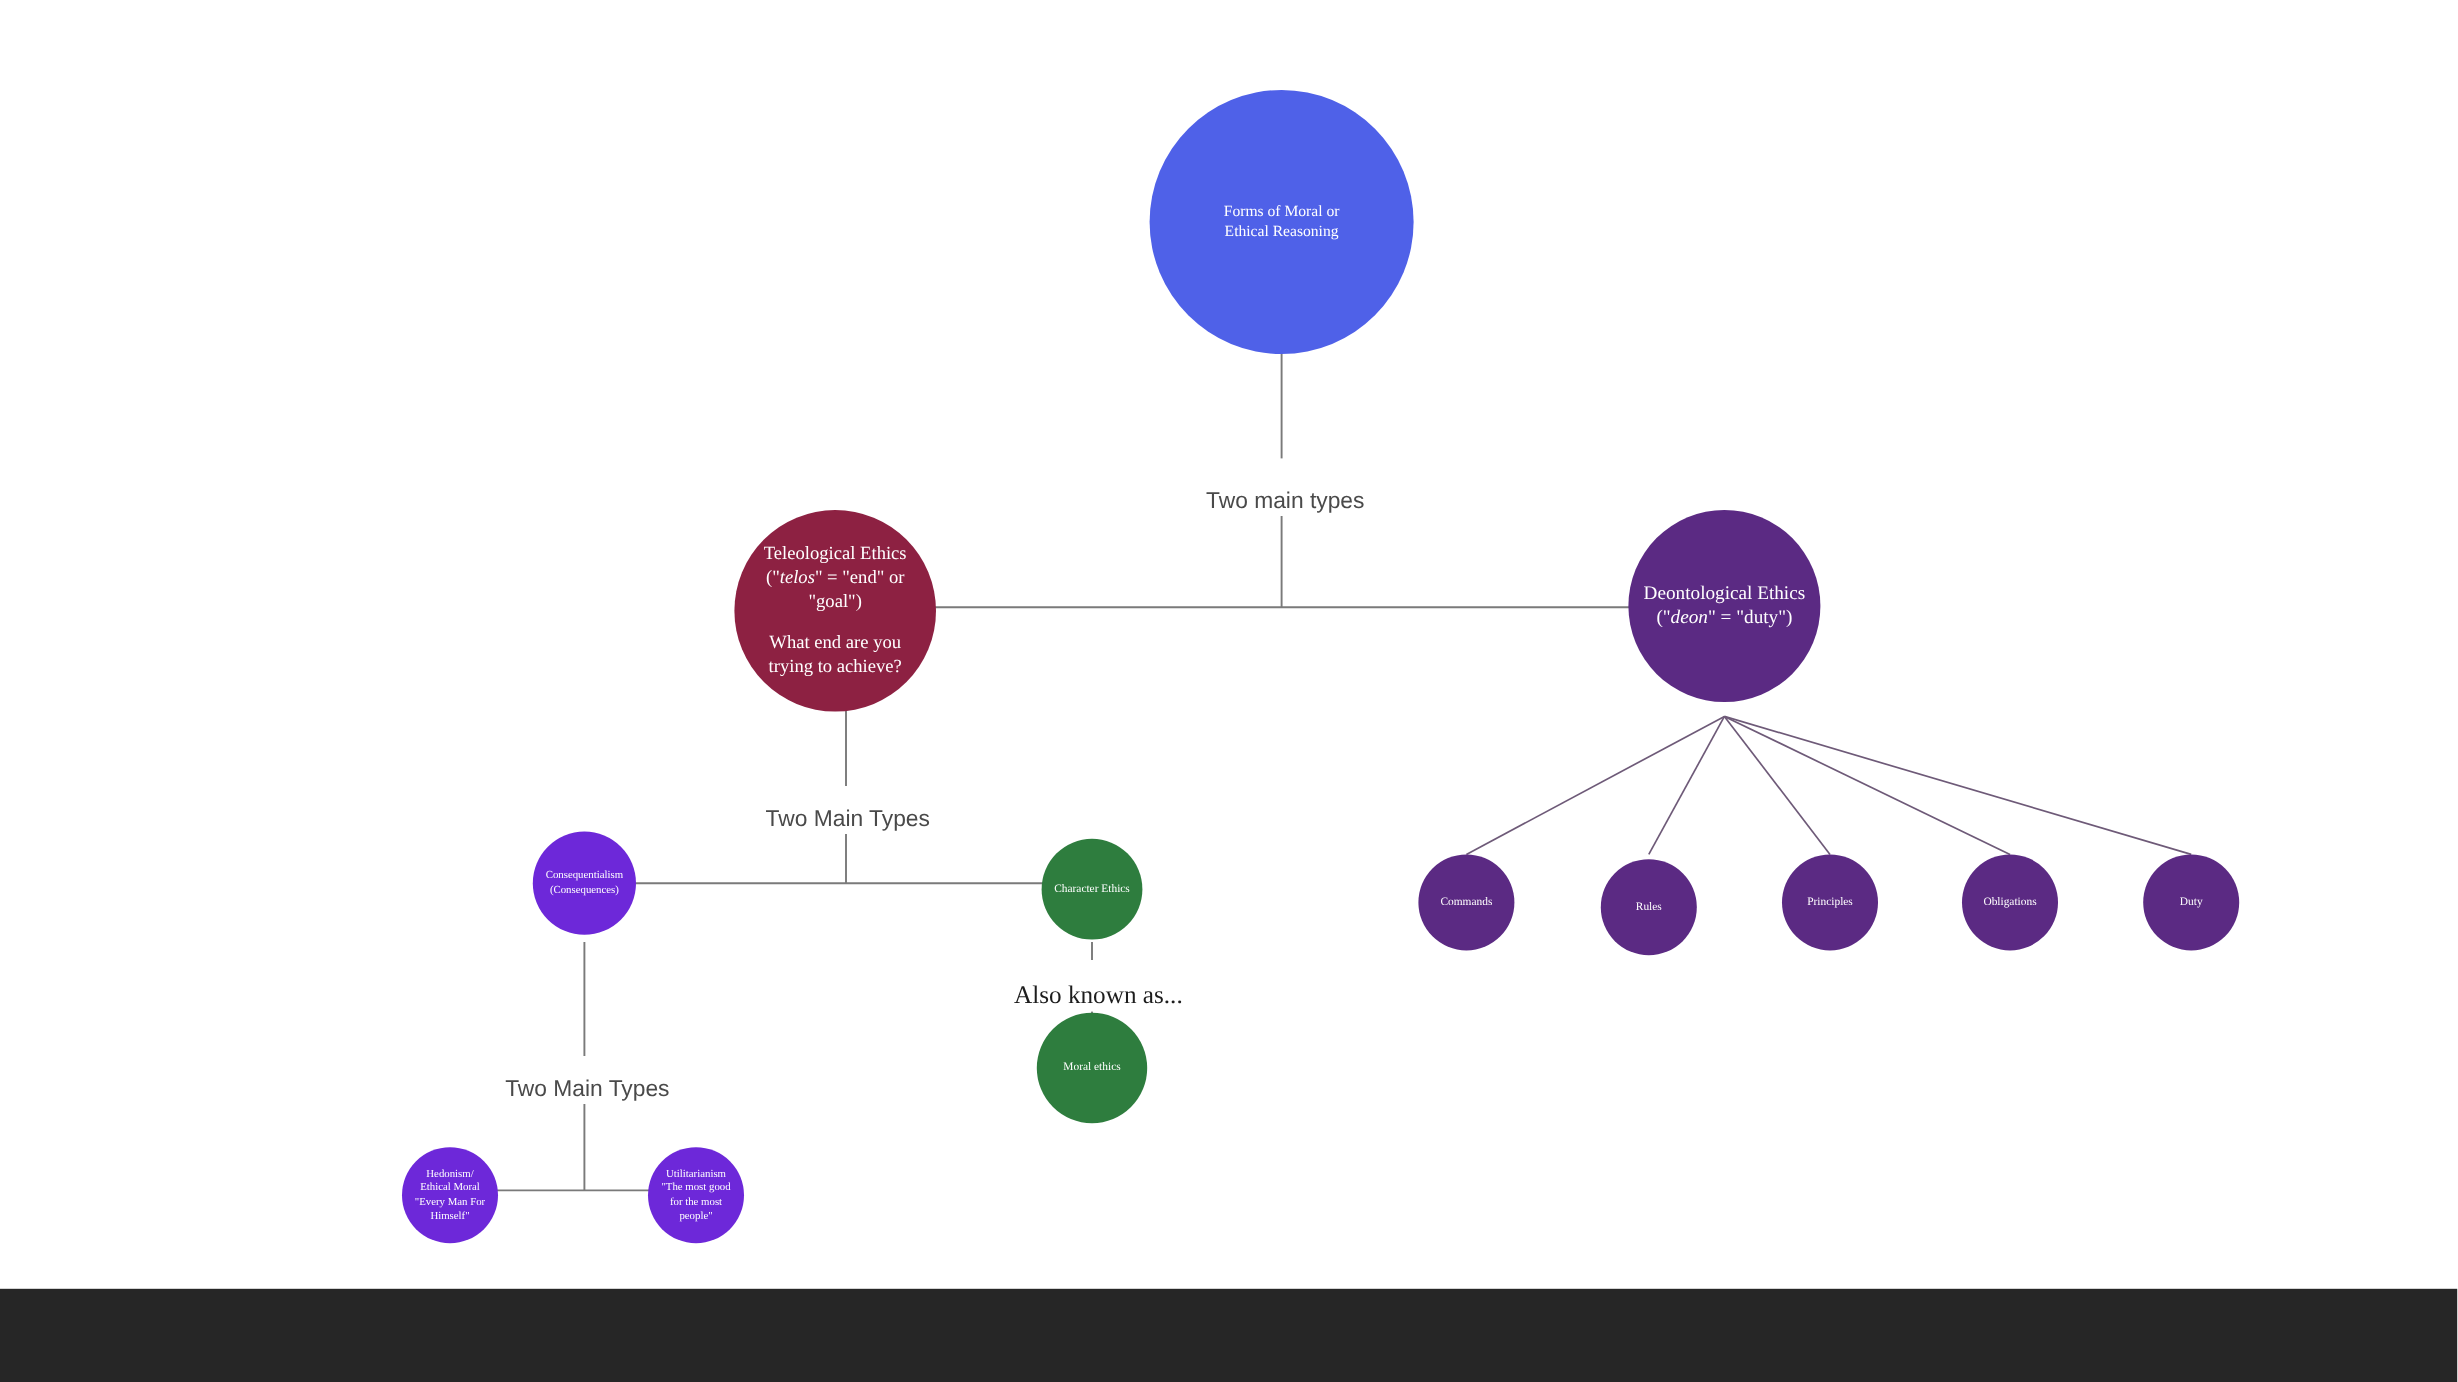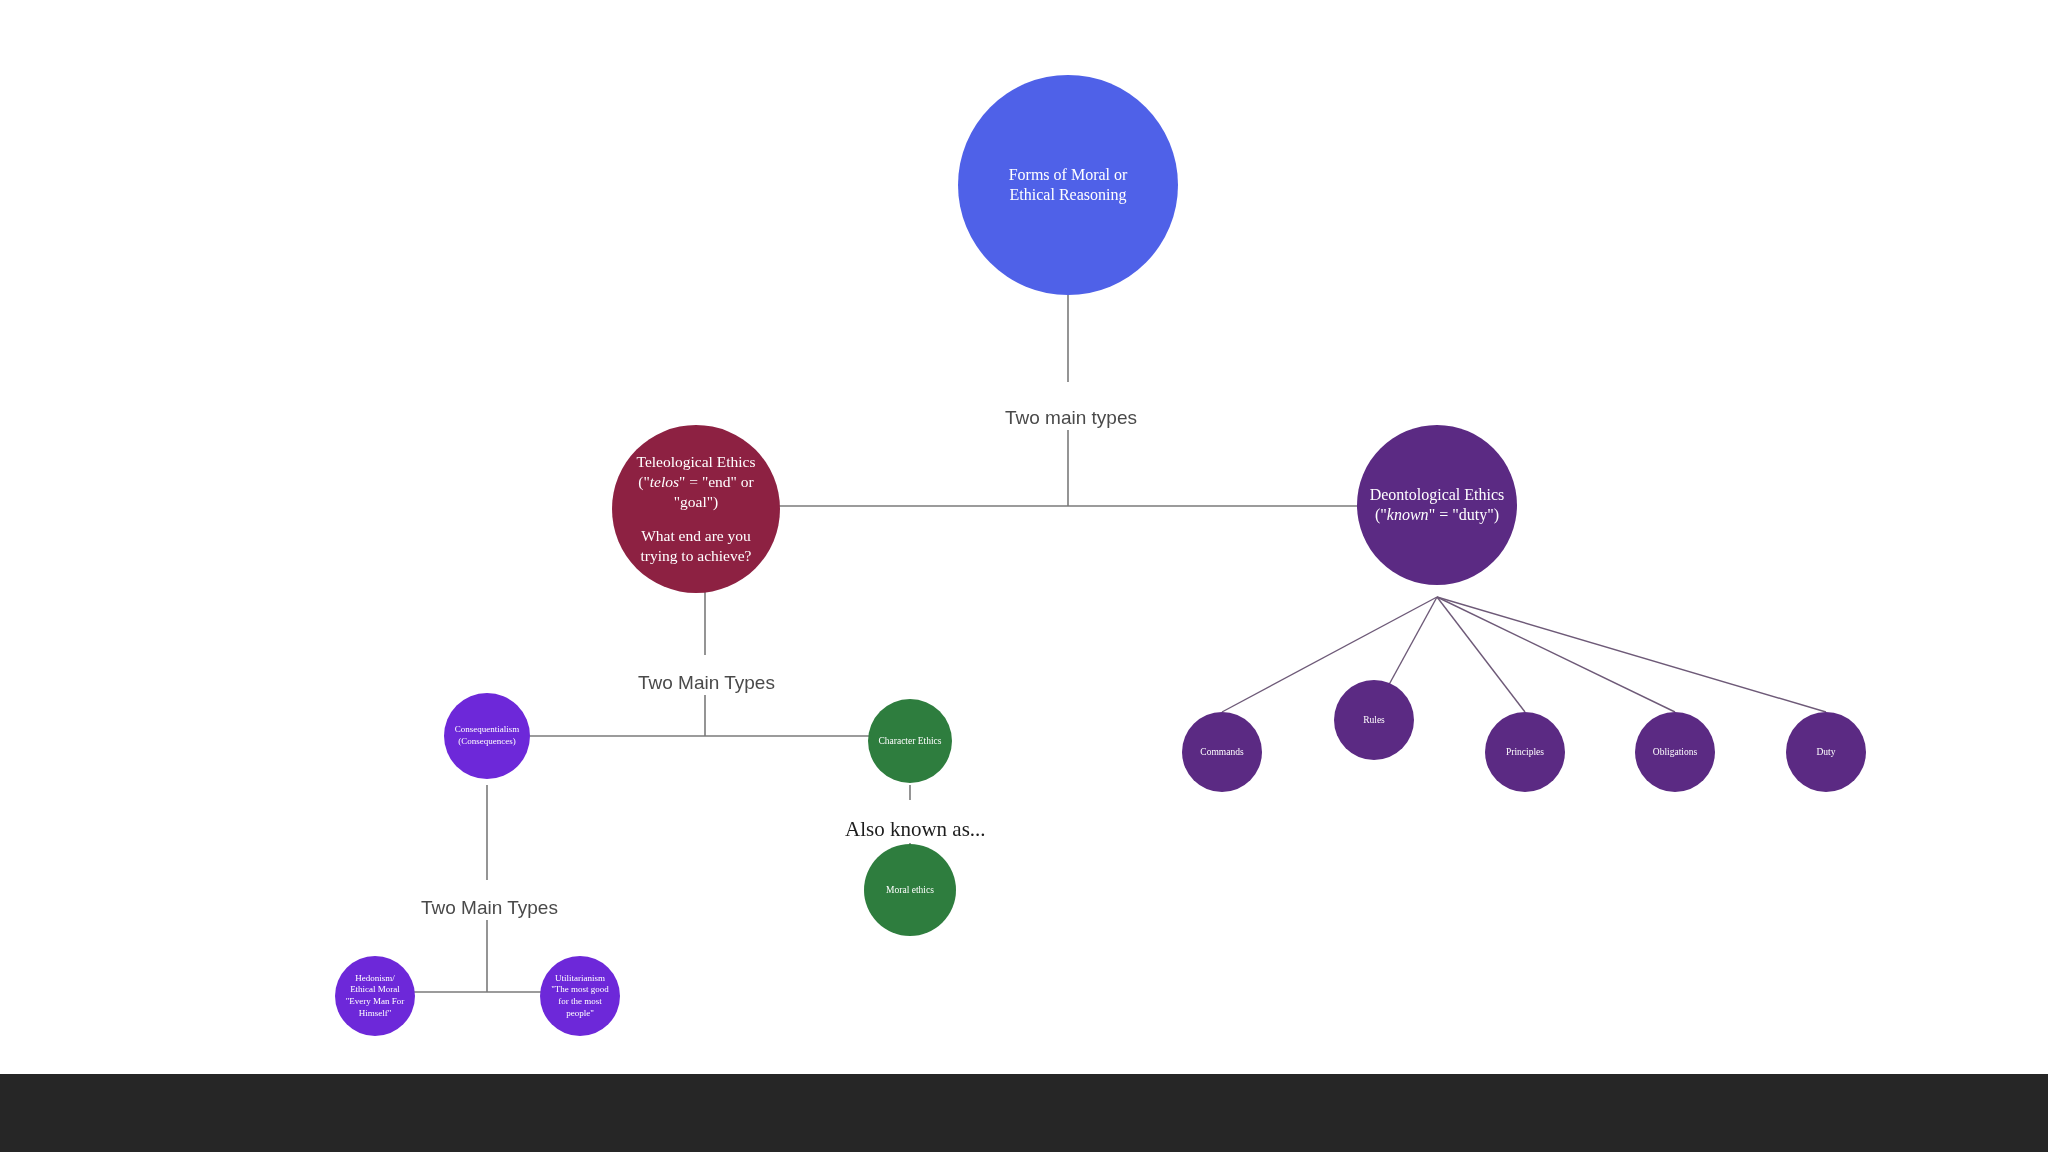--- a/index.html
+++ b/index.html
@@ -35,21 +35,21 @@
   }
   .node .label {
     width: 100%;
     padding: 0 6px;
     box-sizing: border-box;
     line-height: 1.28;
   }
   .node-root {
     background: #4f61e8;
     font-family: "Liberation Serif", serif;
-    font-size: 16px;
+    font-size: 13px;
     line-height: 1.35;
   }
   .node-teleo {
     background: #8d2142;
     font-family: Liberation Serif, serif;
     font-size: 15.5px;
   }
   .node-deon {
     background: #5b2a83;
     font-family: "Liberation Serif", serif;
@@ -146,28 +146,28 @@
       <div>"goal")</div>
       <div style="height:14px"></div>
       <div>What end are you</div>
       <div>trying to achieve?</div>
     </div>
   </div>
 
   <div class="node node-deon" style="left:1357px; top:425px; width:160px; height:160px;">
     <div class="label">
       <div>Deontological Ethics</div>
-      <div><span>("</span><em>known</em><span>" = "duty")</span></div>
+      <div><span>("</span><em>deon</em><span>" = "duty")</span></div>
     </div>
   </div>
 
   <div class="node node-deon-child" style="left:1182px; top:712px; width:80px; height:80px;">
     <div class="label">Commands</div>
   </div>
-  <div class="node node-deon-child" style="left:1334px; top:680px; width:80px; height:80px;">
+  <div class="node node-deon-child" style="left:1334px; top:716px; width:80px; height:80px;">
     <div class="label">Rules</div>
   </div>
   <div class="node node-deon-child" style="left:1485px; top:712px; width:80px; height:80px;">
     <div class="label">Principles</div>
   </div>
   <div class="node node-deon-child" style="left:1635px; top:712px; width:80px; height:80px;">
     <div class="label">Obligations</div>
   </div>
   <div class="node node-deon-child" style="left:1786px; top:712px; width:80px; height:80px;">
     <div class="label">Duty</div>

